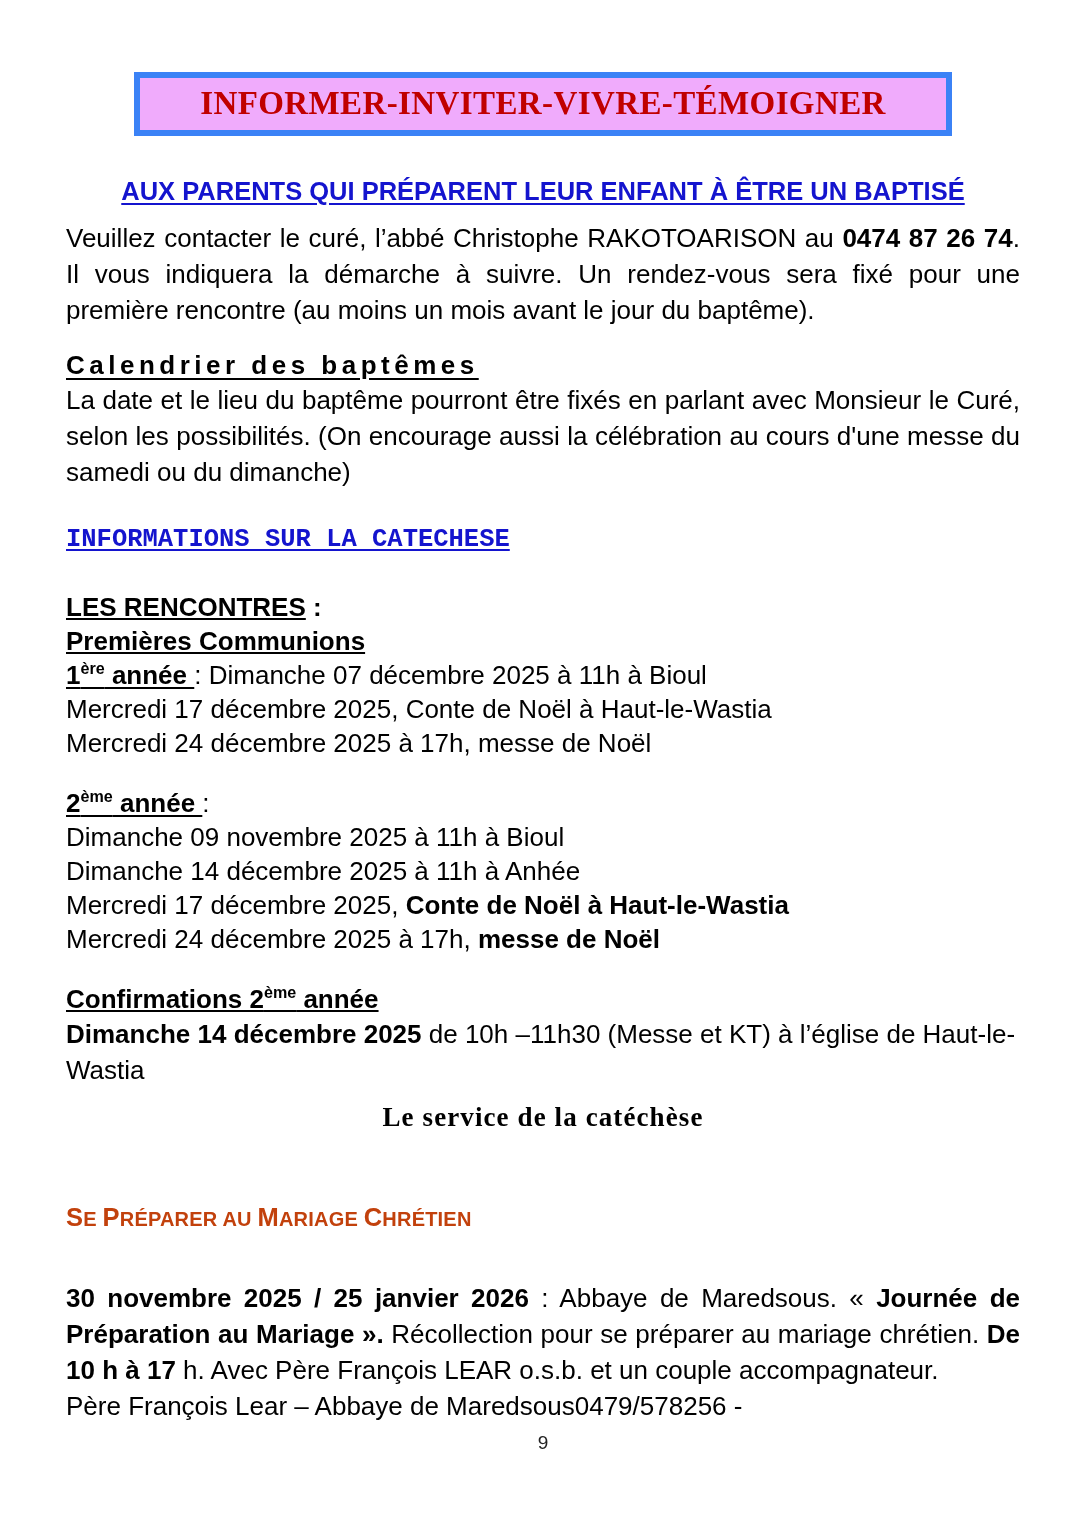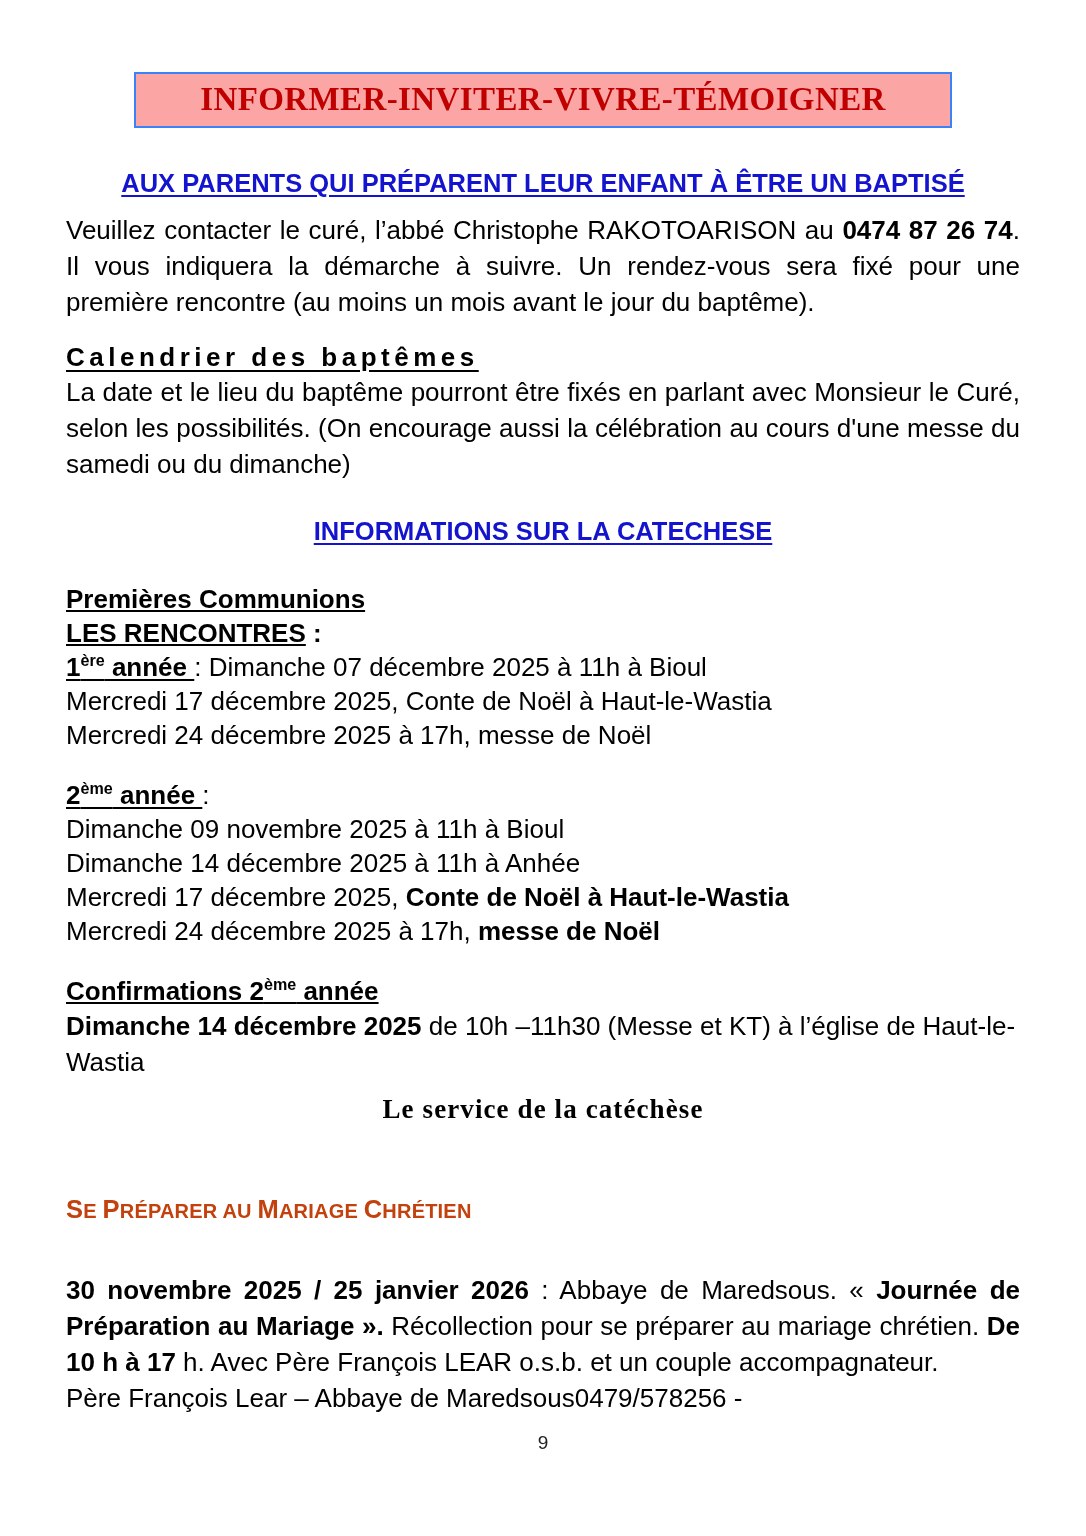--- a/index.html
+++ b/index.html
@@ -21,24 +21,24 @@
     left: 0; top: 0;
     width: 1086px;
     height: 1536px;
     box-sizing: border-box;
     padding: 0 66px;
   }
 
   
   .title-box {
     margin: 72px 68px 0 68px;
-    border: 2px solid #3b82f6;
+    border: 6px solid #3b82f6;
     padding: 7px 0 9px 0;
     text-align: center;
-    background: #fca5a5;
+    background: #f0abfc;
   }
   .title-text {
     font-family: "Liberation Serif", serif;
     font-weight: bold;
     font-size: 33px;
     letter-spacing: 0.4px;
     color: #C00000;
     line-height: 1.1;
     white-space: nowrap;
   }
@@ -155,29 +155,29 @@
   <p class="body"><span>Veuillez contacter le curé, l’abbé Christophe RAKOTOARISON au </span><span class="b">0474 87 26 74</span><span>. Il vous indiquera la démarche à suivre. Un rendez-vous sera fixé pour une première rencontre (au moins un mois avant le jour du baptême).</span></p>
 
   <div class="gap-20"></div>
 
   <p class="spaced-head">Calendrier des baptêmes</p>
 
   <p class="body">La date et le lieu du baptême pourront être fixés en parlant avec Monsieur le Curé, selon les possibilités. (On encourage aussi la célébration au cours d'une messe du samedi ou du dimanche)</p>
 
   <div class="gap-34"></div>
 
-  <div style="text-align:center;">
+  <div style="text-align:left;font-family:Liberation Mono, monospace;">
     <span class="h-blue">INFORMATIONS SUR LA CATECHESE</span>
   </div>
 
   <div class="gap-34"></div>
 
+  <p class="sub-head"><span class="u">LES RENCONTRES</span><span> :</span></p>
+
   <p class="sub-head"><span class="u">Premières Communions</span></p>
-
-  <p class="sub-head"><span class="u">LES RENCONTRES</span><span> :</span></p>
 
   <p class="line"><span class="b u"><span>1</span><sup>ère</sup><span> année </span></span><span>: </span><span>Dimanche 07 décembre 2025 à 11h à Bioul</span></p>
 
   <p class="line">Mercredi 17 décembre 2025, Conte de Noël à Haut-le-Wastia</p>
   <p class="line">Mercredi 24 décembre 2025 à 17h, messe de Noël</p>
 
   <div class="gap-26"></div>
 
   <p class="line"><span class="b u"><span>2</span><sup>ème</sup><span> année </span></span><span>:</span></p>
 

